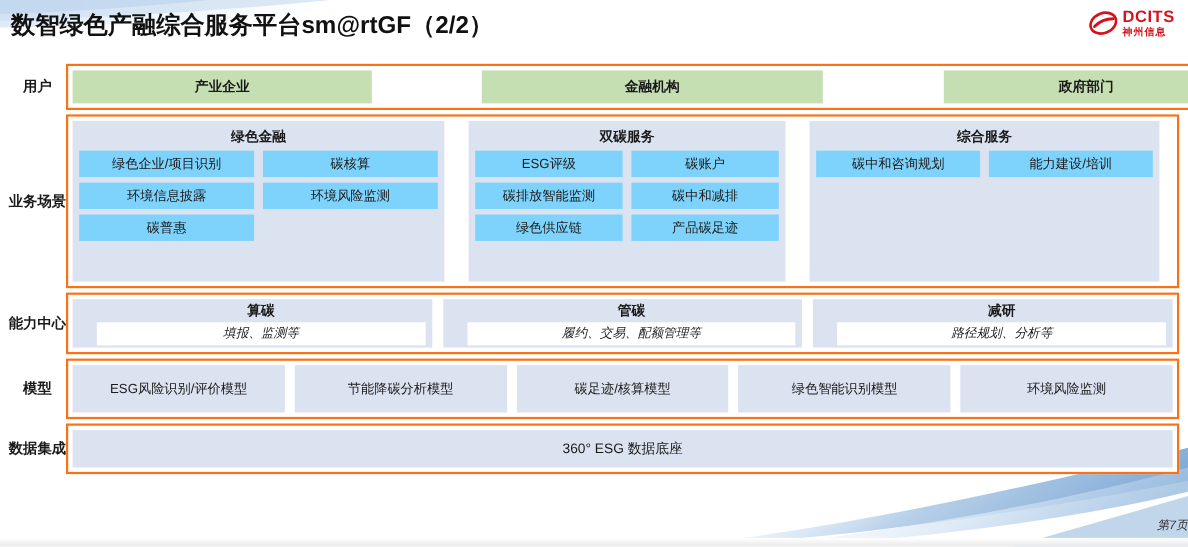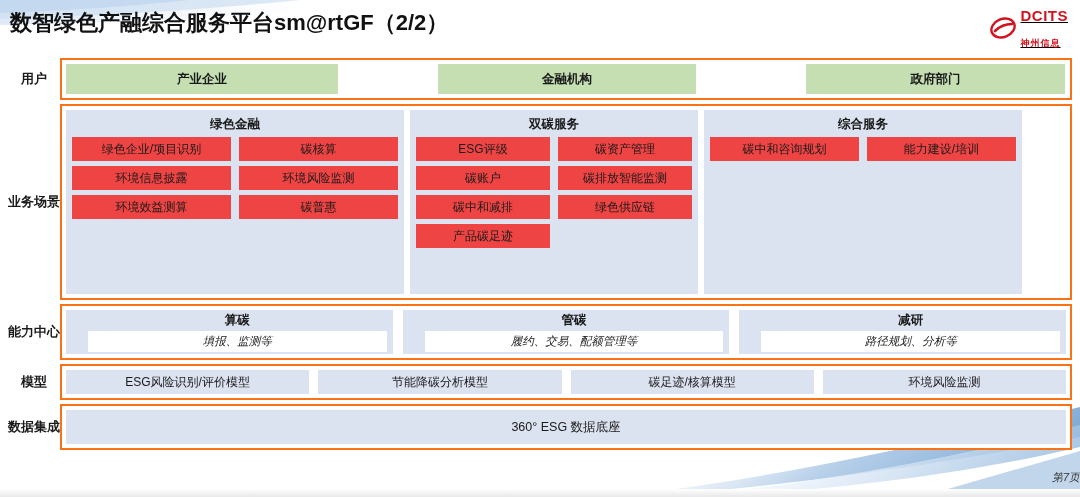--- a/index.html
+++ b/index.html
@@ -32,23 +32,23 @@
   .title-text{
     position:absolute;left:10px;top:8px;
     font-size:22px;font-weight:bold;color:#111111;
     letter-spacing:0px;white-space:nowrap;
   }
   .logo{
     position:absolute;right:12px;top:8px;
     display:flex;align-items:center;gap:5px;
   }
   .logo-mark{width:26px;height:22px;}
-  .logo-text{display:flex;flex-direction:column;line-height:1;text-decoration:underline;}
+  .logo-text{display:flex;flex-direction:column;line-height:1;}
   .logo-en{font-size:15px;font-weight:bold;color:#d3121d;letter-spacing:0.5px;}
-  .logo-cn{font-size:9px;font-weight:bold;color:#d3121d;letter-spacing:1px;margin-top:16px;}
+  .logo-cn{font-size:9px;font-weight:bold;color:#d3121d;letter-spacing:1px;margin-top:2px;}
 
   
   .board{
     position:absolute;left:8px;top:58px;width:1064px;height:412px;z-index:2;
   }
   .row{
     display:flex;align-items:stretch;width:100%;margin-bottom:4px;
   }
   .rowlabel{
     width:52px;min-width:52px;
@@ -63,49 +63,49 @@
 
   
   .users{display:flex;height:30px;gap:0;}
   .user-chip{
     background:#c5dfb3;display:flex;align-items:center;justify-content:center;
     font-size:12.5px;font-weight:bold;color:#1a1a1a;height:30px;
   }
   .u-spacer{flex:0 0 auto;}
 
   
-  .biz{display:flex;gap:6px;height:184px;}
+  .biz{display:flex;gap:22px;height:146px;}
   .biz-group{
     background:#dbe2f0;padding:4px 6px 6px 6px;box-sizing:border-box;
     display:flex;flex-direction:column;
   }
   .biz-title{
     text-align:center;font-size:12.5px;font-weight:bold;color:#1a1a1a;
     padding:2px 0 4px 0;
   }
   .biz-grid{display:flex;flex-wrap:wrap;gap:5px 8px;align-content:flex-start;}
   .biz-cell{
-    background:#ef4444;height:24px;line-height:24px;text-align:center;
+    background:#7dd3fc;height:24px;line-height:24px;text-align:center;
     font-size:12px;color:#1a1a1a;box-sizing:border-box;
   }
   .biz-cell.half{width:calc(50% - 4px);}
 
   
   .cap{display:flex;gap:10px;height:44px;}
   .cap-group{
     background:#dbe2f0;padding:3px 6px 4px 22px;box-sizing:border-box;flex:1;
   }
   .cap-title{text-align:center;font-size:12.5px;font-weight:bold;color:#1a1a1a;line-height:15px;}
   .cap-sub{
     background:#ffffff;margin-top:3px;height:21px;line-height:21px;text-align:center;
     font-size:11.5px;font-style:italic;color:#1a1a1a;
   }
 
   
-  .models{display:flex;gap:9px;height:24px;}
+  .models{display:flex;gap:9px;height:43px;}
   .model-cell{
     background:#dbe2f0;flex:1;display:flex;align-items:center;justify-content:center;
     font-size:12px;color:#1a1a1a;text-align:center;
   }
 
   
   .data-bar{
     background:#dbe2f0;height:34px;display:flex;align-items:center;justify-content:center;
     font-size:12.5px;color:#1a1a1a;
   }
@@ -151,47 +151,45 @@
 </div>
 
 <div class="board">
 
   <div class="row">
     <div class="rowlabel">用户</div>
     <div class="rowbody">
       <div class="users" id="users-wrap">
           <div class="user-chip" style="width: 272px;">产业企业</div>
           <div class="u-spacer" style="width: 100px;"></div>
-          <div class="user-chip" style="width: 258px;">金融机构</div>
+          <div class="user-chip" style="width: 310px;">金融机构</div>
           <div class="u-spacer" style="width: 96px;"></div>
           <div class="user-chip" style="width: 259px; margin-left: 14px;">政府部门</div>
         </div>
     </div>
   </div>
 
   <div class="row">
     <div class="rowlabel">业务场景</div>
     <div class="rowbody">
       <div class="biz" id="biz-wrap">
           <div class="biz-group" style="width: 338px;">
             <div class="biz-title">绿色金融</div>
             <div class="biz-grid">
               <div class="biz-cell half">绿色企业/项目识别</div>
               <div class="biz-cell half">碳核算</div>
               <div class="biz-cell half">环境信息披露</div>
               <div class="biz-cell half">环境风险监测</div>
-              <div class="biz-cell half">环境效益测算</div>
               <div class="biz-cell half">碳普惠</div>
             </div>
           </div>
           <div class="biz-group" style="width: 288px;">
             <div class="biz-title">双碳服务</div>
             <div class="biz-grid">
               <div class="biz-cell half">ESG评级</div>
-              <div class="biz-cell half">碳资产管理</div>
               <div class="biz-cell half">碳账户</div>
               <div class="biz-cell half">碳排放智能监测</div>
               <div class="biz-cell half">碳中和减排</div>
               <div class="biz-cell half">绿色供应链</div>
               <div class="biz-cell half">产品碳足迹</div>
             </div>
           </div>
           <div class="biz-group" style="width: 318px;">
             <div class="biz-title">综合服务</div>
             <div class="biz-grid">
@@ -223,20 +221,21 @@
     </div>
   </div>
 
   <div class="row">
     <div class="rowlabel">模型</div>
     <div class="rowbody">
       <div class="models" id="model-wrap">
           <div class="model-cell">ESG风险识别/评价模型</div>
           <div class="model-cell">节能降碳分析模型</div>
           <div class="model-cell">碳足迹/核算模型</div>
+          <div class="model-cell">绿色智能识别模型</div>
           <div class="model-cell">环境风险监测</div>
         </div>
     </div>
   </div>
 
   <div class="row">
     <div class="rowlabel">数据集成</div>
     <div class="rowbody">
       <div class="data-bar">360° ESG 数据底座</div>
     </div>

